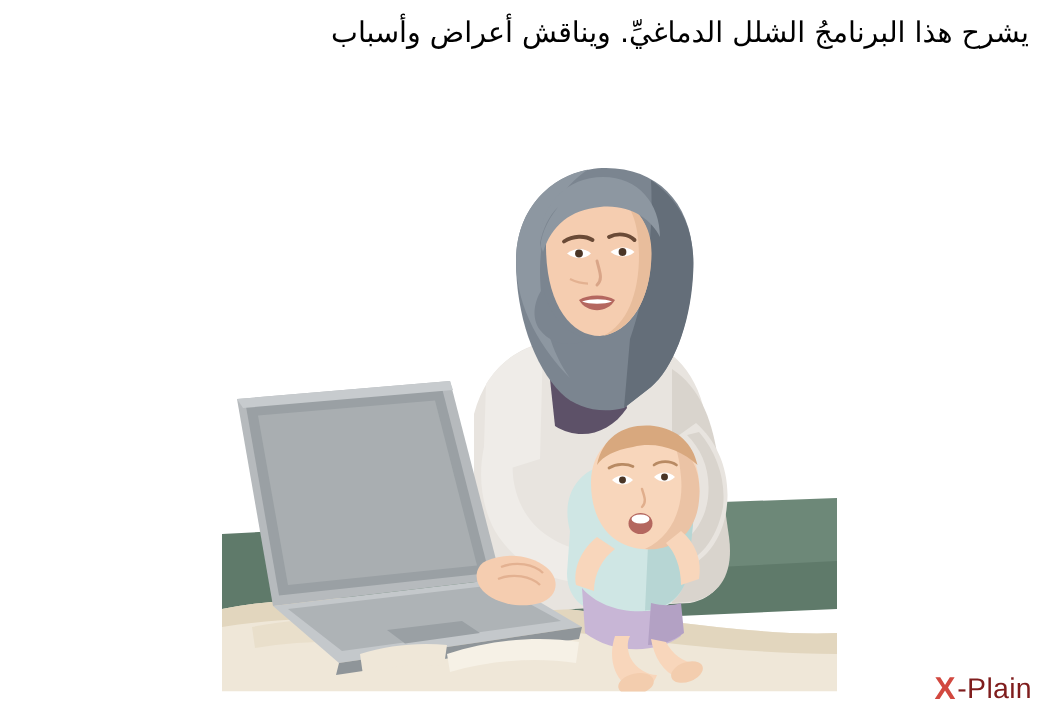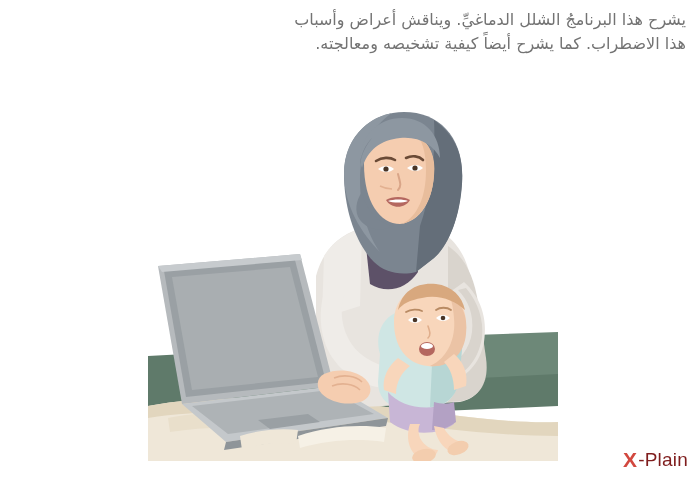--- a/index.html
+++ b/index.html
@@ -20,23 +20,23 @@
     height: 480px;
     background: #ffffff;
   }
   .headline {
     position: absolute;
     top: 8px;
     right: 14px;
     left: 14px;
     text-align: right;
     direction: rtl;
-    font-size: 16px;
+    font-size: 19px;
     line-height: 1.5;
-    color: #737373;
+    color: #000000;
     font-family: "DejaVu Sans", "Liberation Sans", sans-serif;
   }
   .illustration {
     position: absolute;
     left: 148px;
     top: 106px;
     width: 410px;
     height: 355px;
   }
   .brand {
@@ -62,21 +62,20 @@
   }
   svg { display: block; }
 </style>
 </head>
 <body>
 
 <div class="page">
 
   <div class="headline">
     <div>يشرح هذا البرنامجُ الشلل الدماغيِّ. ويناقش أعراض وأسباب</div>
-    <div>هذا الاضطراب. كما يشرح أيضاً كيفية تشخيصه ومعالجته.</div>
   </div>
 
   <div class="illustration">
     <svg viewBox="0 0 410 355" width="410" height="355" aria-hidden="true">
 
       <path d="M0 250 L410 228 L410 300 L0 318 Z" fill="#5f7a6a"></path>
       <path d="M240 232 L410 226 L410 268 L250 276 Z" fill="#6d8878"></path>
 
       <path d="M0 300 C60 288 150 292 230 300 C300 308 360 318 410 316 L410 355 L0 355 Z" fill="#efe7d8"></path>
       <path d="M0 300 C60 288 150 292 230 300 C300 308 360 318 410 316 L410 330 C350 330 290 322 220 314 C150 306 60 302 0 312 Z" fill="#e2d6be"></path>

